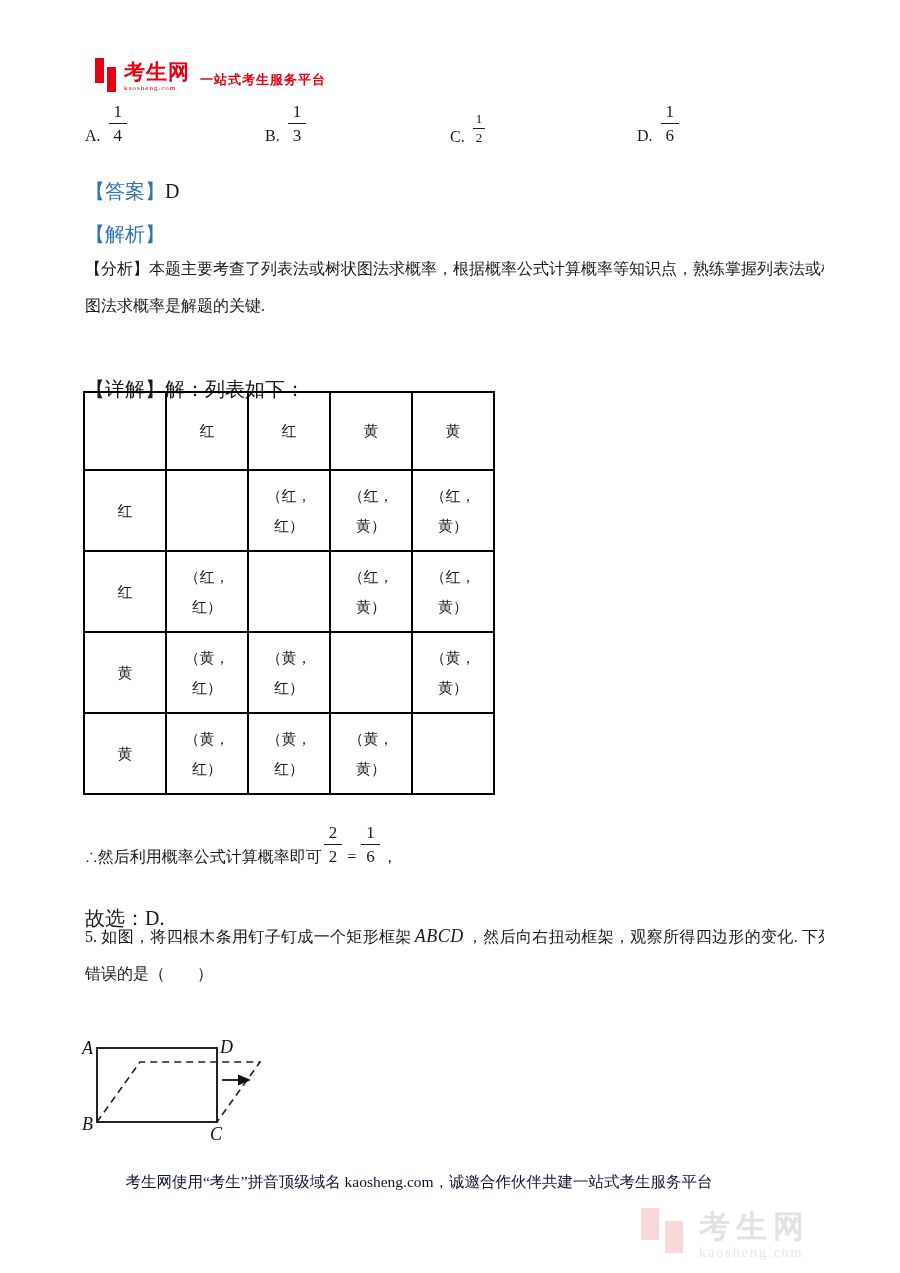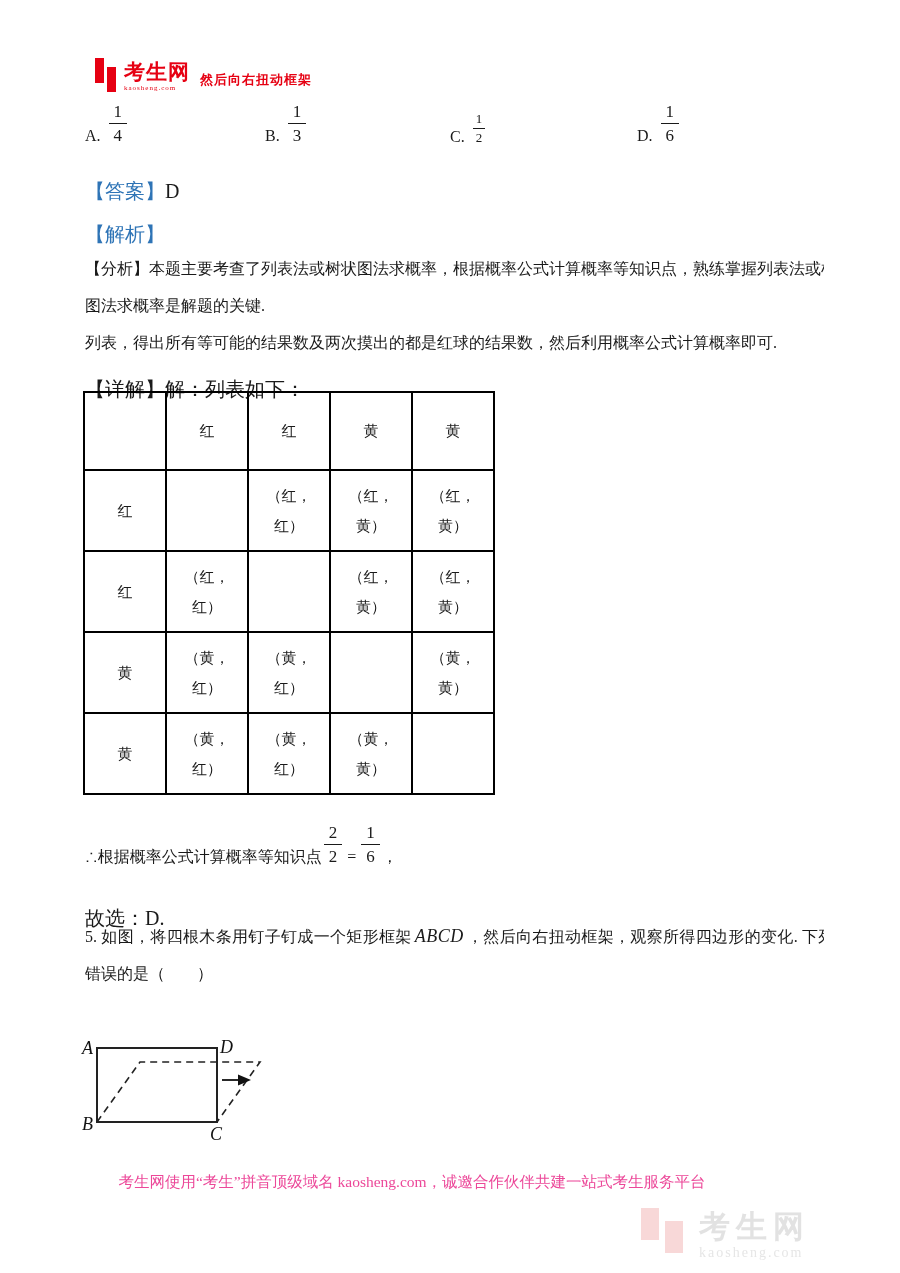--- a/index.html
+++ b/index.html
@@ -73,21 +73,21 @@
 
   
   .q5 { position: absolute; left: 85px; top: 918px; width: 782px; font-size: 16px; line-height: 37px; text-align: justify; }
   .math-var { font-family: "Liberation Serif", serif; font-style: italic; font-size: 18px; letter-spacing: 0.5px; padding: 0 3px; }
 
   
   .diagram { position: absolute; left: 62px; top: 1030px; }
   .diagram text { font-family: "Liberation Serif", serif; font-style: italic; font-size: 18px; fill: #111; }
 
   
-  .footer { position: absolute; top: 1172px; left: 0; width: 100%; text-align: center; font-size: 15.5px; color: #ec4899; }
+  .footer { position: absolute; top: 1172px; left: 7px; width: 100%; text-align: center; font-size: 15.5px; color: #0f172a; }
 
   
   .watermark { position: absolute; top: 1205px; right: 14px; display: flex; align-items: flex-start; opacity: 1; }
   .wm-mark { position: relative; width: 48px; height: 52px; margin-right: 10px; }
   .wm-mark .bar-l { position: absolute; left: 0; top: 3px; width: 18px; height: 32px; background: #f8d8d8; }
   .wm-mark .bar-r { position: absolute; left: 24px; top: 16px; width: 18px; height: 32px; background: #f8d8d8; }
   .wm-text { display: flex; flex-direction: column; line-height: 1; padding-top: 6px; }
   .wm-name { font-size: 31px; font-weight: bold; color: #e2e2e2; letter-spacing: 6px; }
   .wm-domain { font-size: 14px; color: #e6e6e6; letter-spacing: 2px; margin-top: 4px; }
 </style>
@@ -98,21 +98,21 @@
 
   <div class="logo">
     <div class="logo-mark">
       <div class="bar-l"></div>
         <div class="bar-r"></div>
     </div>
     <div class="logo-text">
       <span class="logo-name">考生网</span>
       <span class="logo-domain">kaosheng.com</span>
     </div>
-    <span class="logo-tagline">然后向右扭动框架</span>
+    <span class="logo-tagline">一站式考生服务平台</span>
   </div>
 
   <div class="options">
     <span class="option o-a">
       <span>A.</span><span class="frac"><span class="num">1</span><span class="den">4</span></span>
     </span>
     <span class="option o-b">
       <span>B.</span><span class="frac"><span class="num">1</span><span class="den">3</span></span>
     </span>
     <span class="option o-c">
@@ -128,21 +128,20 @@
   </div>
 
   <div class="line jiexi-line">
     <span class="blue">【解析】</span>
   </div>
 
   <div class="para fenxi-para">
     <span>【分析】</span><span>本题主要考查了列表法或树状图法求概率，根据概率公式计算概率等知识点，熟练掌握列表法或树状图法求概率是解题的关键.</span>
   </div>
 
-  <div class="para method-para">列表，得出所有等可能的结果数及两次摸出的都是红球的结果数，然后利用概率公式计算概率即可.</div>
 
   <div class="line detail-line">
     <span>【详解】</span><span>解：列表如下：</span>
   </div>
 
   <table class="result-table">
     <tbody>
         <tr class="hrow">
       <th></th>
       <th>红</th>
@@ -188,21 +187,21 @@
 红）</td>
       <td>（黄，
 黄）</td>
       <td></td>
     </tr>
   </tbody>
     </table>
 
 
   <div class="prob-line">
-    <span>∴根据概率公式计算概率等知识点</span><span class="frac"><span class="num">2</span><span class="den">2</span></span><span class="eq">=</span><span class="frac"><span class="num">1</span><span class="den">6</span></span><span>，</span>
+    <span>∴然后利用概率公式计算概率即可</span><span class="frac"><span class="num">2</span><span class="den">2</span></span><span class="eq">=</span><span class="frac"><span class="num">1</span><span class="den">6</span></span><span>，</span>
   </div>
 
   <div class="line choose-line">故选：D.</div>
 
   <div class="q5">
     <span>5. 如图，将四根木条用钉子钉成一个矩形框架</span><span class="math-var">ABCD</span><span>，然后向右扭动框架，观察所得四边形的变化. 下列判断错误的是（　　）</span>
   </div>
 
   <svg class="diagram" width="270" height="120" viewBox="0 0 270 120">
     <rect x="35" y="18" width="120" height="74" fill="none" stroke="#222" stroke-width="2"></rect>

